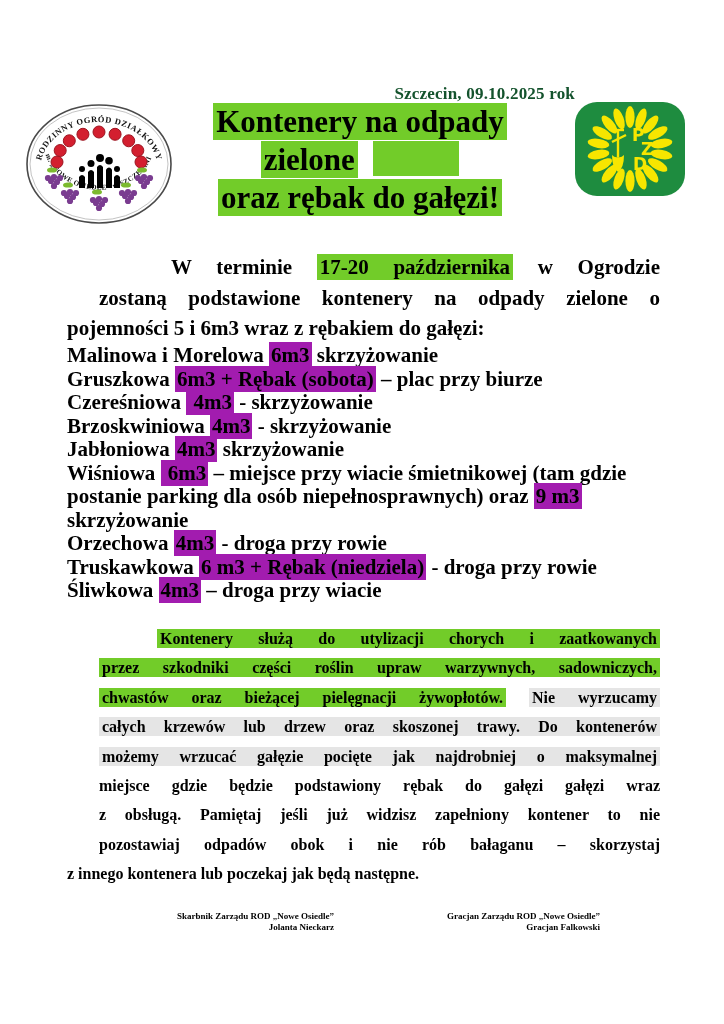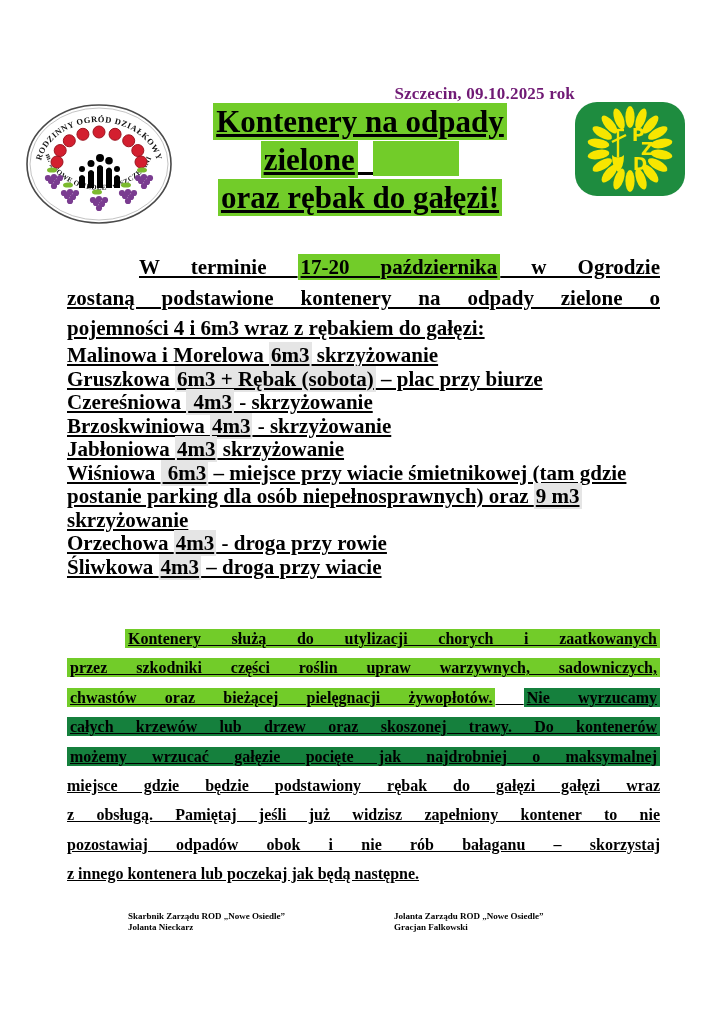--- a/index.html
+++ b/index.html
@@ -3,46 +3,46 @@
 <meta charset="utf-8">
 <style>
   html,body{margin:0;padding:0;background:#e8e8e8;}
   #page{
     position:relative;width:724px;height:1024px;background:#ffffff;
     font-family:"Liberation Serif",serif;font-weight:bold;color:#000;
     overflow:hidden;margin:0 auto;
   }
   
   .date{position:absolute;top:84px;left:0;width:575px;text-align:right;
-        font-size:17px;color:#701a75;letter-spacing:0.2px;}
+        font-size:17px;color:#14532d;letter-spacing:0.2px;}
   
   .emblem{position:absolute;left:24px;top:102px;}
   .pzd{position:absolute;left:574px;top:101px;}
   
   .title{position:absolute;left:180px;top:103px;width:360px;
          font-size:31px;line-height:38px;text-align:center;}
   
   .intro{position:absolute;left:67px;top:252px;width:593px;
          font-size:21px;line-height:30.5px;}
   .locations{position:absolute;left:67px;top:344px;width:625px;
          font-size:21px;line-height:23.5px;}
   .notice{position:absolute;left:67px;top:624px;width:593px;
          font-size:16px;line-height:29.4px;}
-  .line{min-height:1em;text-decoration:underline;}
-  .j{text-align:justify;text-align-last:justify;}
+  .line{min-height:1em;}
+  .j{text-align:justify;text-align-last:justify;margin-left:32px;}
   .ind-intro{text-indent:72px;}
   .ind-notice{text-indent:58px;}
   .seg{white-space:pre-wrap;}
   .j .seg{white-space:normal;}
   .hl-green{background:#72cc29;padding:1px 3px;}
-  .hl-yellow{background:#e5e5e5;padding:1px 2px;}
-  .hl-red{background:#15803d;padding:1px 3px;}
+  .hl-yellow{background:#a21caf;padding:1px 2px;}
+  .hl-red{background:#e5e5e5;padding:1px 3px;}
   .blk{display:inline-block;height:1.12em;vertical-align:-0.2em;padding:0;}
   
-  .sig{position:absolute;top:911px;font-size:9px;line-height:11px;text-align:left;width:206px;}
+  .sig{position:absolute;top:911px;font-size:9px;line-height:11px;text-align:right;width:206px;}
   .sig-left{left:128px;}
   .sig-right{left:394px;}
 </style>
 </head>
 <body>
 
 <div id="page">
 
   <div class="date">Szczecin, 09.10.2025 rok</div>
 
@@ -158,50 +158,51 @@
 
   <div class="title">
       <div class="line"><span class="seg hl-green">Kontenery na odpady</span></div>
       <div class="line"><span class="seg hl-green">zielone</span><span class="seg">  </span><span class="seg hl-green blk" style="width: 86px;"></span></div>
       <div class="line"><span class="seg hl-green">oraz rębak do gałęzi!</span></div>
     </div>
 
   <div class="intro">
       <div class="line j ind-intro"><span class="seg">W terminie </span><span class="seg hl-green">17-20 października</span><span class="seg"> w Ogrodzie</span></div>
       <div class="line j"><span class="seg">zostaną podstawione kontenery na odpady zielone o</span></div>
-      <div class="line"><span class="seg">pojemności 4 i 6m3 wraz z rębakiem do gałęzi:</span></div>
+      <div class="line"><span class="seg">pojemności 5 i 6m3 wraz z rębakiem do gałęzi:</span></div>
     </div>
 
   <div class="locations">
       <div class="line"><span class="seg">Malinowa i Morelowa </span><span class="seg hl-yellow">6m3</span><span class="seg"> skrzyżowanie</span></div>
       <div class="line"><span class="seg">Gruszkowa </span><span class="seg hl-yellow">6m3 + Rębak (sobota)</span><span class="seg"> – plac przy biurze</span></div>
       <div class="line"><span class="seg">Czereśniowa </span><span class="seg hl-yellow"> 4m3</span><span class="seg"> - skrzyżowanie</span></div>
       <div class="line"><span class="seg">Brzoskwiniowa </span><span class="seg hl-yellow">4m3</span><span class="seg"> - skrzyżowanie</span></div>
       <div class="line"><span class="seg">Jabłoniowa </span><span class="seg hl-yellow">4m3</span><span class="seg"> skrzyżowanie</span></div>
       <div class="line"><span class="seg">Wiśniowa </span><span class="seg hl-yellow"> 6m3</span><span class="seg"> – miejsce przy wiacie śmietnikowej (tam gdzie</span></div>
       <div class="line"><span class="seg">postanie parking dla osób niepełnosprawnych) oraz </span><span class="seg hl-yellow">9 m3</span></div>
       <div class="line"><span class="seg">skrzyżowanie</span></div>
       <div class="line"><span class="seg">Orzechowa </span><span class="seg hl-yellow">4m3</span><span class="seg"> - droga przy rowie</span></div>
+      <div class="line"><span class="seg">Truskawkowa </span><span class="seg hl-yellow">6 m3 + Rębak (niedziela)</span><span class="seg"> - droga przy rowie</span></div>
       <div class="line"><span class="seg">Śliwkowa </span><span class="seg hl-yellow">4m3</span><span class="seg"> – droga przy wiacie</span></div>
     </div>
 
   <div class="notice">
       <div class="line j ind-notice"><span class="seg hl-green">Kontenery służą do utylizacji chorych i zaatkowanych</span></div>
       <div class="line j"><span class="seg hl-green">przez szkodniki części roślin upraw warzywnych, sadowniczych,</span></div>
       <div class="line j"><span class="seg hl-green">chwastów oraz bieżącej pielęgnacji żywopłotów.</span><span class="seg"> </span><span class="seg hl-red">Nie wyrzucamy</span></div>
       <div class="line j"><span class="seg hl-red">całych krzewów lub drzew oraz skoszonej trawy. Do kontenerów</span></div>
       <div class="line j"><span class="seg hl-red">możemy wrzucać gałęzie pocięte jak najdrobniej o maksymalnej</span></div>
       <div class="line j"><span class="seg">miejsce gdzie będzie podstawiony rębak do gałęzi gałęzi wraz</span></div>
       <div class="line j"><span class="seg">z obsługą. Pamiętaj jeśli już widzisz zapełniony kontener to nie</span></div>
       <div class="line j"><span class="seg">pozostawiaj odpadów obok i nie rób bałaganu – skorzystaj</span></div>
       <div class="line"><span class="seg">z innego kontenera lub poczekaj jak będą następne.</span></div>
     </div>
 
   <div class="sig sig-left">
     <div>Skarbnik Zarządu ROD „Nowe Osiedle”</div>
     <div>Jolanta Nieckarz</div>
   </div>
   <div class="sig sig-right">
-    <div>Jolanta Zarządu ROD „Nowe Osiedle”</div>
+    <div>Gracjan Zarządu ROD „Nowe Osiedle”</div>
     <div>Gracjan Falkowski</div>
   </div>
 
 </div>
 
 </body></html>

